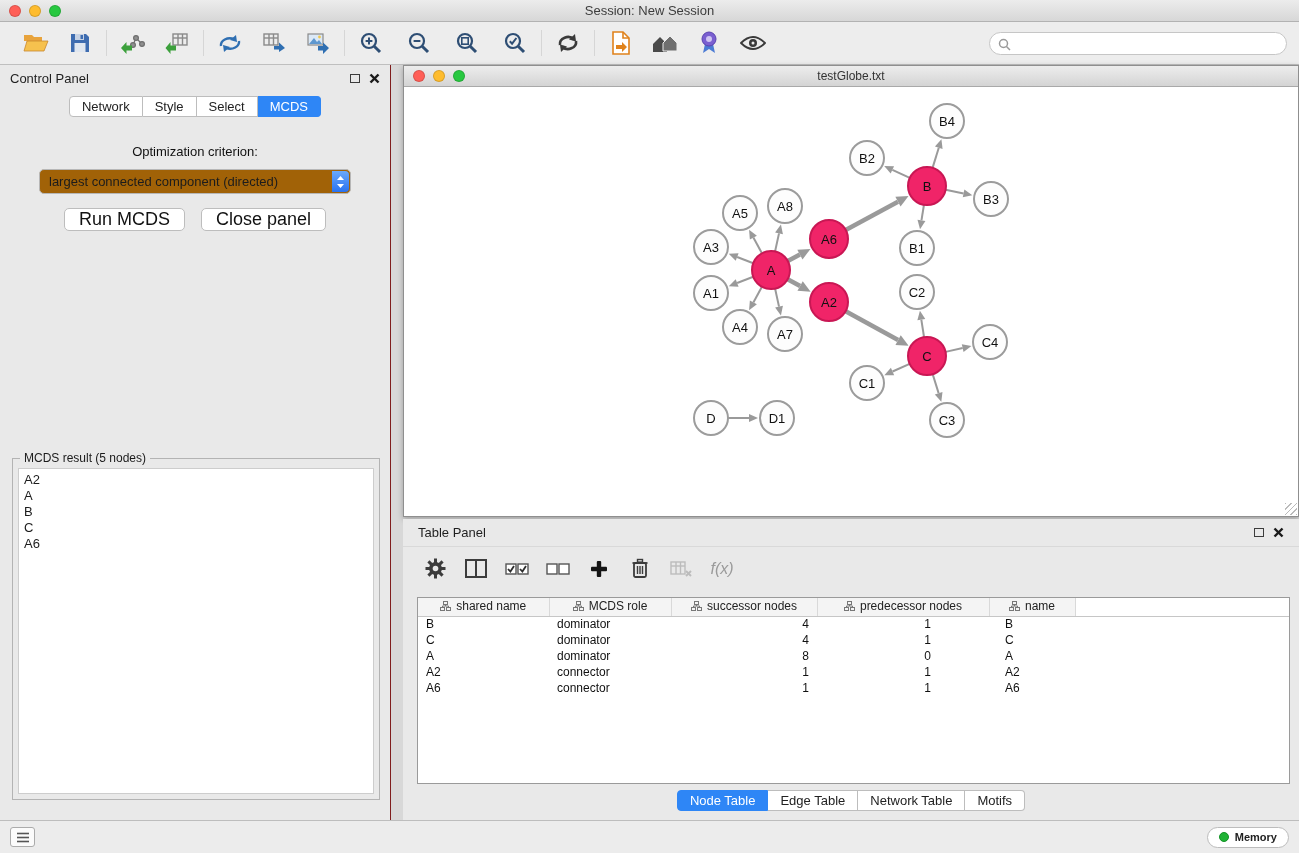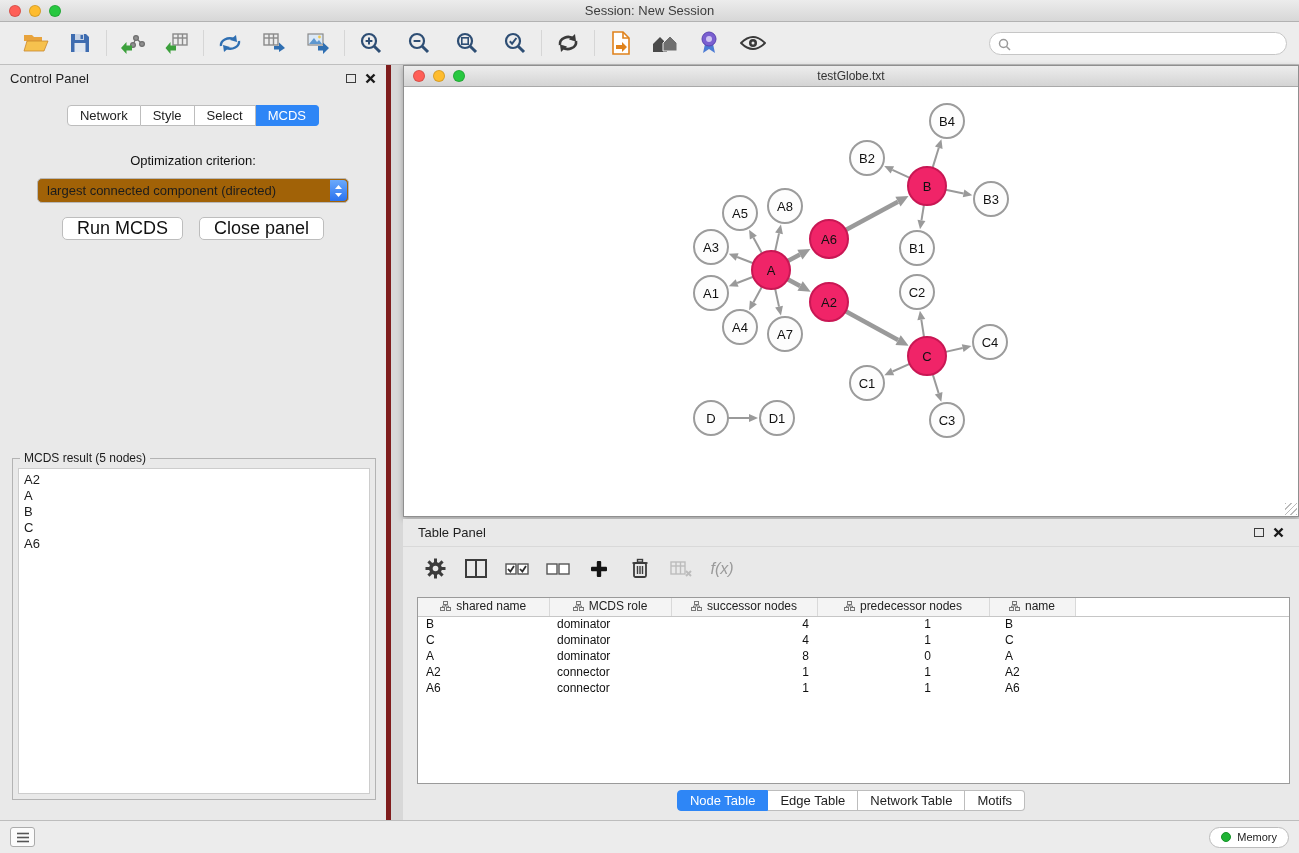--- a/index.html
+++ b/index.html
@@ -22,25 +22,25 @@
   .tool-group { display:flex; align-items:center; gap:14px; padding:0 11px; }
   .tool-sep { width:1px; height:26px; background:#d6d6d6; }
   .tool-btn { width:30px; height:32px; display:flex; align-items:center; justify-content:center; cursor:default; }
   .search-wrap { margin-left:auto; position:relative; margin-right:2px; }
   .search-input { width:298px; height:23px; border-radius:12px; border:1px solid #c6c6c6;
     background:#fff; padding:0 8px 0 26px; font-size:13px; outline:none; font-family:"Liberation Sans",sans-serif; }
   .search-glyph { position:absolute; left:9px; top:5px; }
 
   
   .control-panel { position:absolute; top:65px; left:0; width:391px; bottom:33px;
-    background:#e9e9e9; border-right:5px solid #7f1d1d; }
+    background:#e9e9e9; border-right:1px solid #7f1d1d; }
   .panel-header { height:26px; display:flex; align-items:center; padding:0 10px; font-size:13px; color:#1f1f1f; }
   .panel-controls { margin-left:auto; display:flex; align-items:center; gap:9px; }
   .win-float { width:10px; height:9px; border:1.5px solid #3c3c3c; background:transparent; }
-  .tabs-row { display:flex; justify-content:center; margin-top:14px; }
+  .tabs-row { display:flex; justify-content:center; margin-top:5px; }
   .tab-btn { font-size:13px; height:21px; display:flex; align-items:center; padding:0 12px;
     background:#fff; border:1px solid #bdbdbd; border-left:none; color:#222; cursor:default; }
   .tab-btn:first-child { border-left:1px solid #bdbdbd; border-radius:4px 0 0 4px; }
   .tab-btn:last-child { border-radius:0 4px 4px 0; }
   .tab-btn.active { background:#2e86f6; border-color:#2e86f6; color:#fff; }
   .opt-label { text-align:center; margin-top:27px; font-size:13px; color:#111; }
   .dropdown { margin:10px auto 0; width:312px; height:25px; background:#a16207; border:1px solid #b7b7b7;
     border-radius:5px; display:flex; align-items:center; position:relative; font-size:13px; padding-left:9px; }
   .dd-stepper { position:absolute; right:1px; top:1px; bottom:1px; width:17px;
     background:linear-gradient(#6aa9fb,#2a72ef); border-radius:0 4px 4px 0;
@@ -85,21 +85,21 @@
   .node-table td.num-p { text-align:right; padding-right:58px; }
   .node-table td.name-col { padding-left:16px; }
   .tp-tabs { position:absolute; bottom:9px; left:0; right:0; display:flex; justify-content:center; }
 
   
   .statusbar { position:absolute; left:0; right:0; bottom:0; height:33px; background:#ececec;
     border-top:1px solid #bdbdbd; display:flex; align-items:center; padding:0 10px; }
   .list-btn { width:25px; height:20px; border:1px solid #ababab; border-radius:3px; background:#fbfbfb;
     display:flex; align-items:center; justify-content:center; cursor:default; }
   .memory-btn { margin-left:auto; height:21px; border:1px solid #bcbcbc; border-radius:11px; background:#fff;
-    display:flex; align-items:center; gap:6px; padding:0 11px; font-size:11px; color:#222; cursor:default; }
+    display:flex; align-items:center; gap:6px; padding:0 11px; font-size:11px; color:#222; cursor:default;font-weight:bold; }
   .memory-dot { width:10px; height:10px; border-radius:50%; background:#1fb335; border:1px solid #149327; }
 </style>
 </head>
 <body>
 
 <div class="app">
 
   <div class="titlebar">
     <div class="lights">
       <div class="light red"></div>

